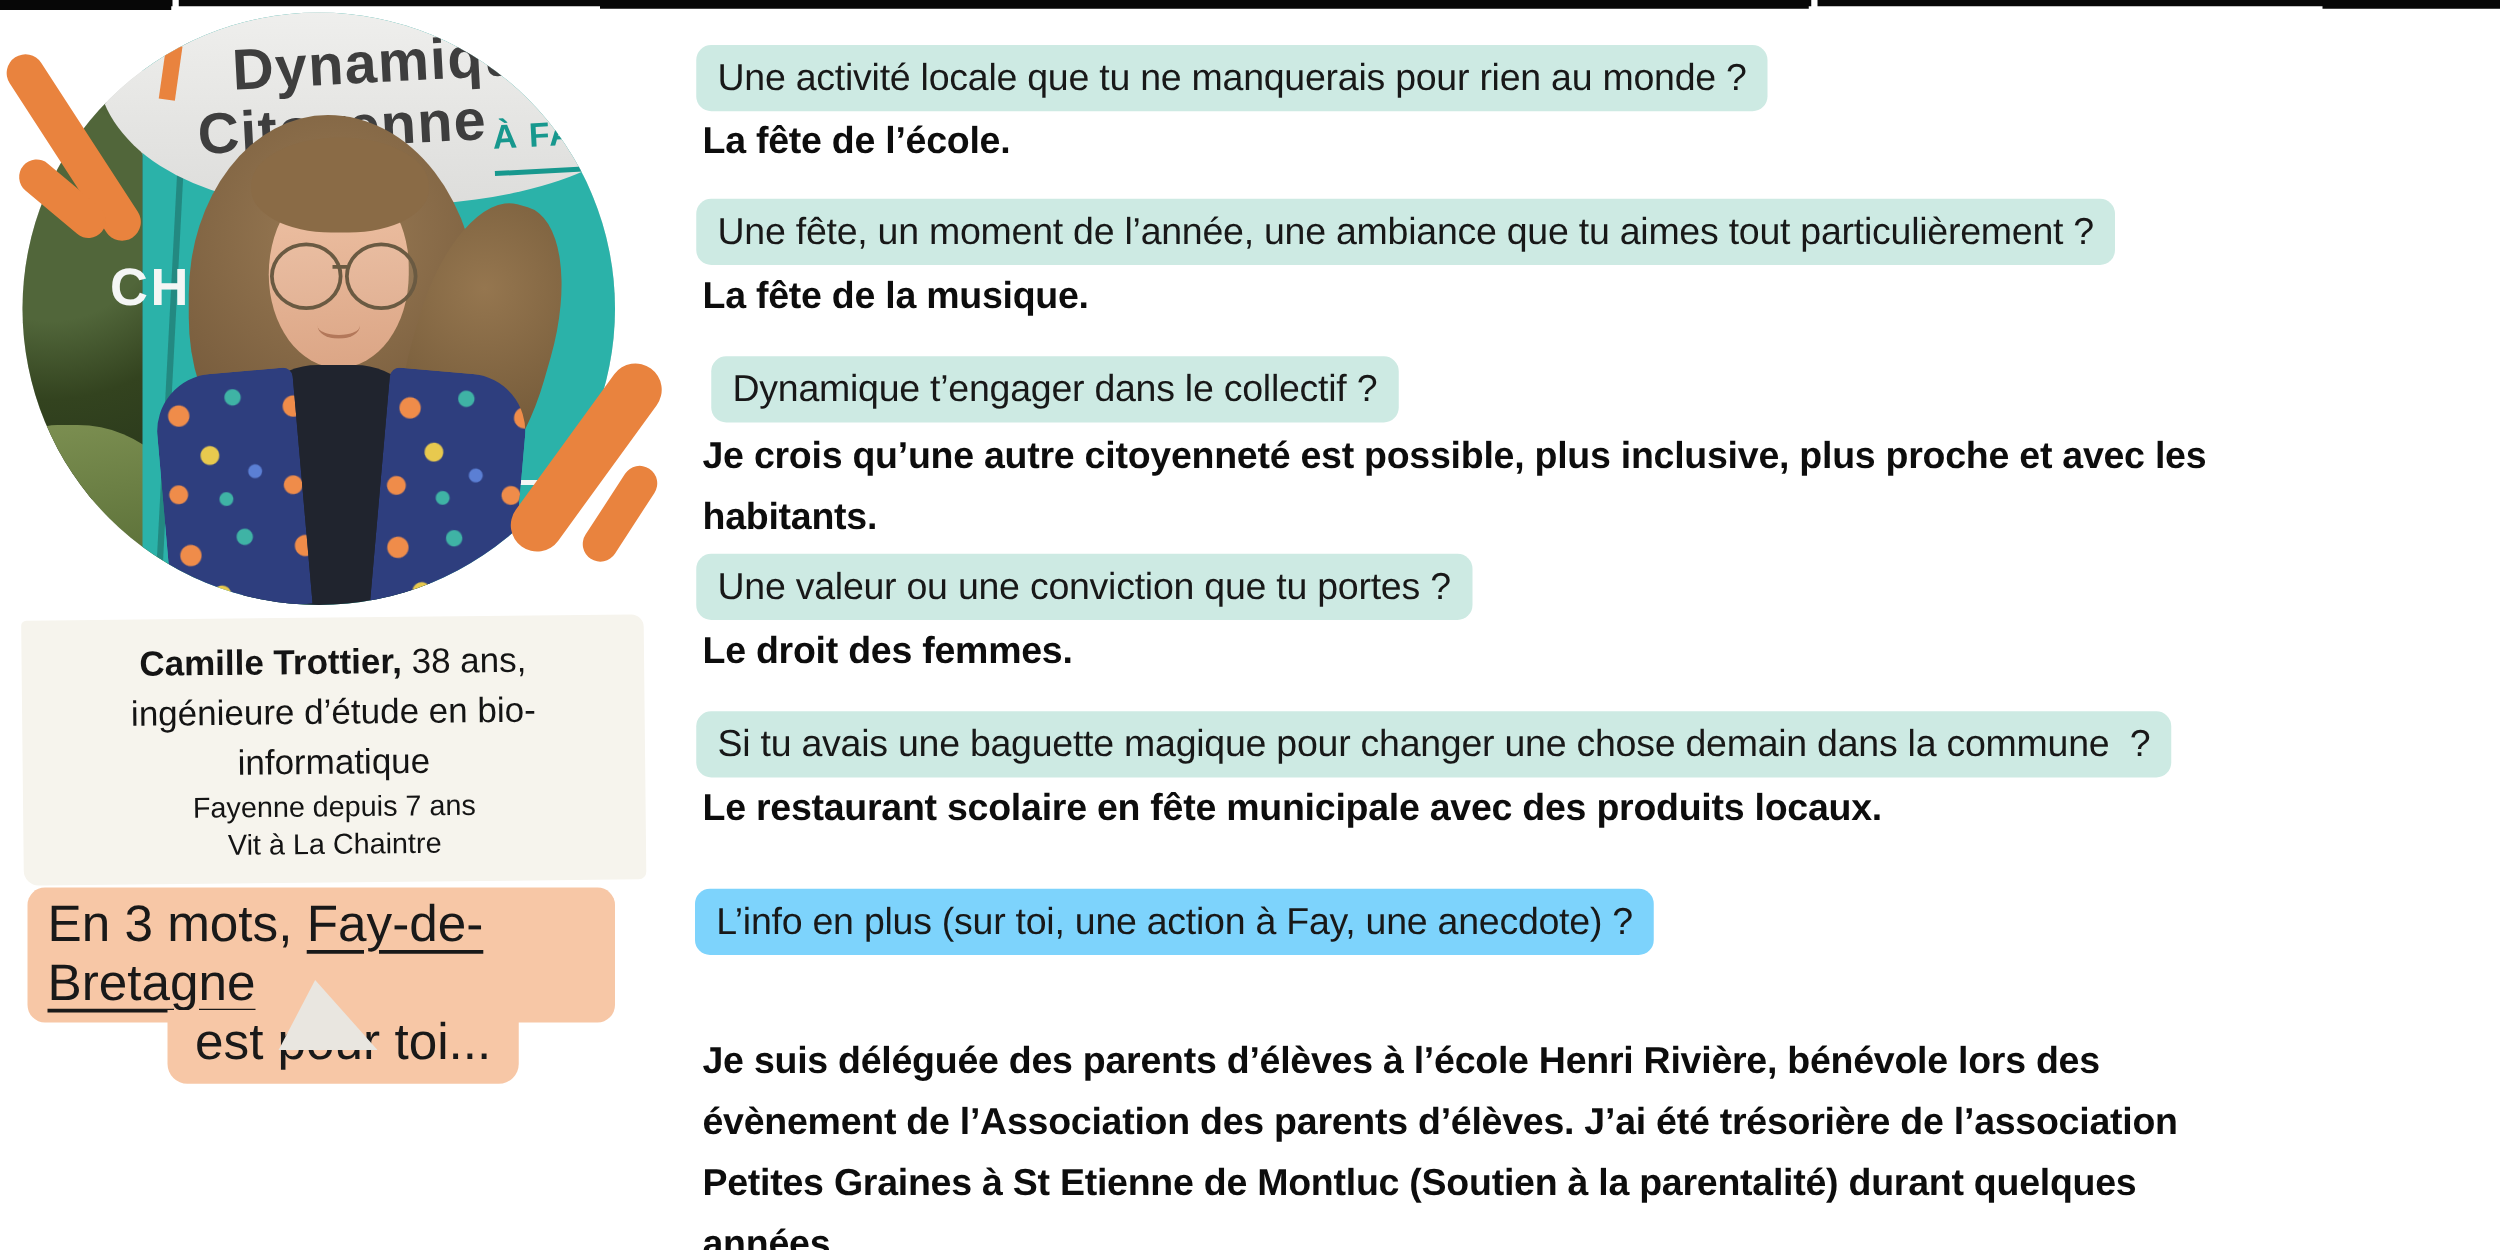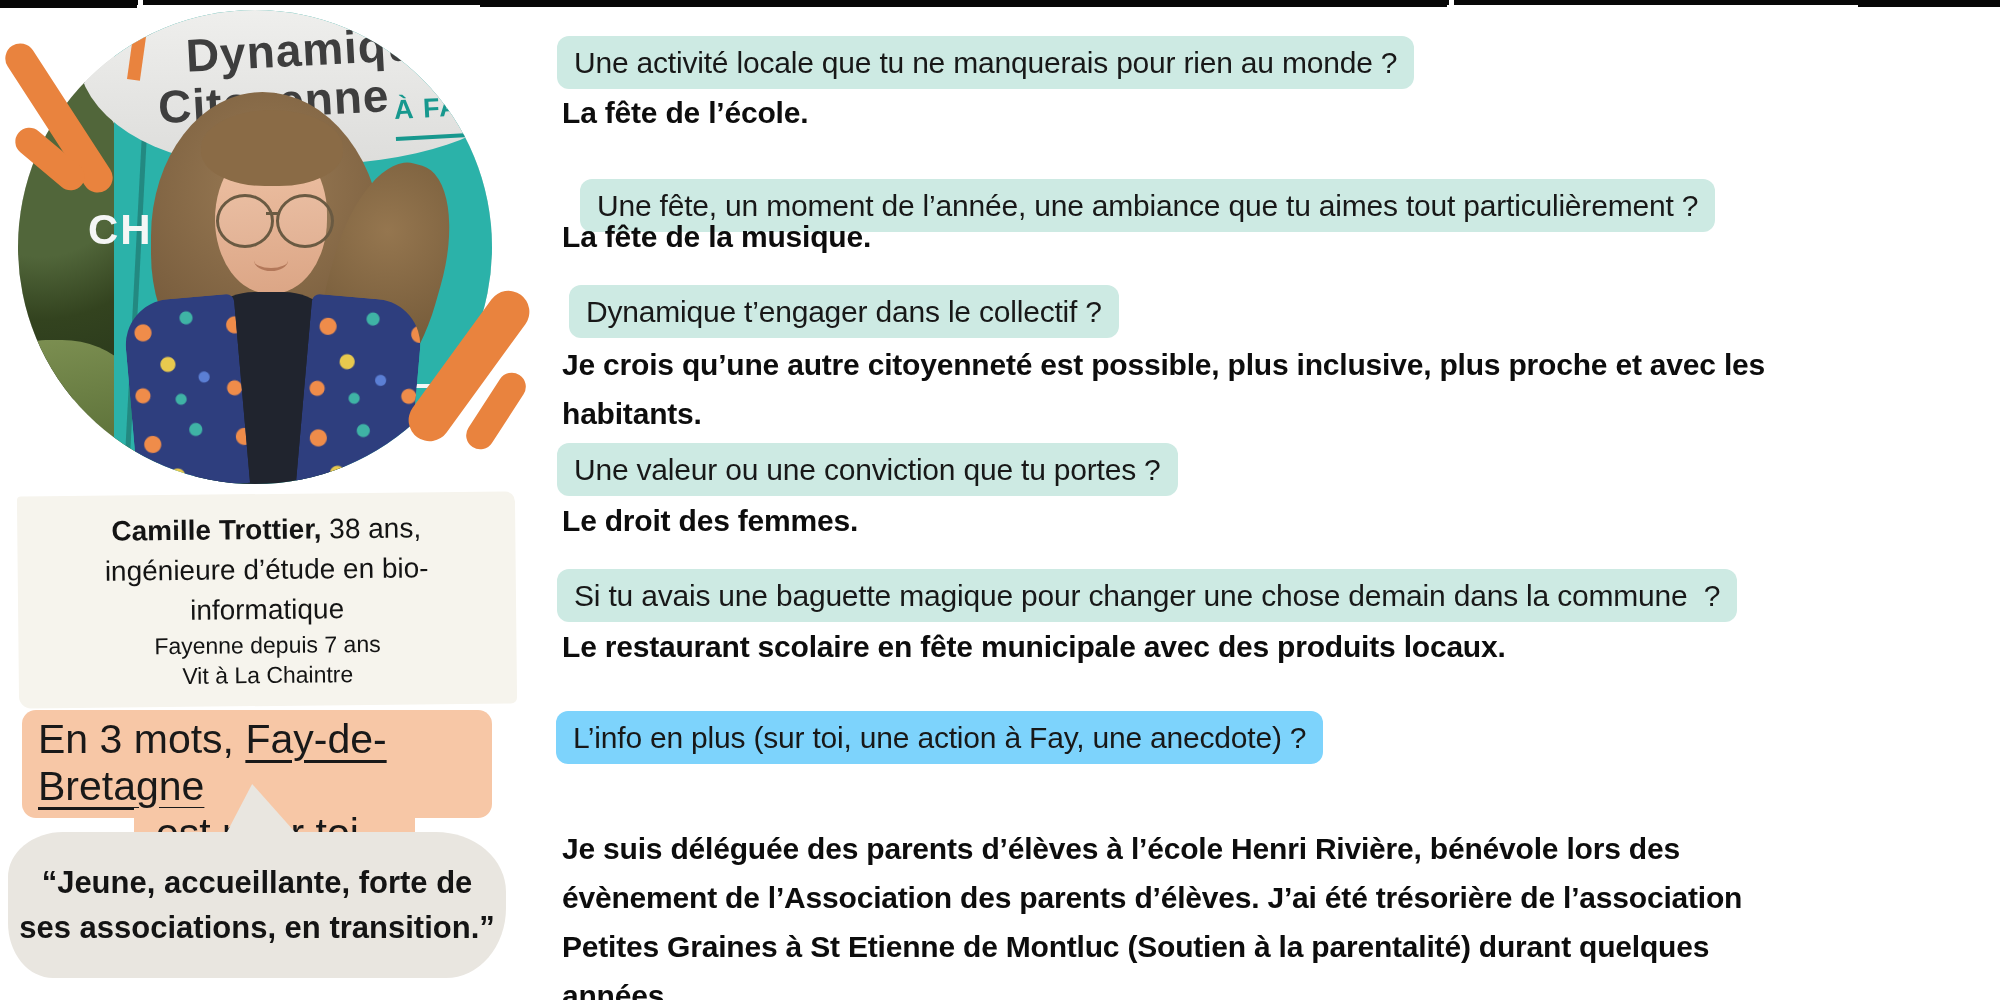--- a/index.html
+++ b/index.html
@@ -98,21 +98,21 @@
          display:flex;align-items:center;justify-content:center;text-align:center;
          font-weight:700;font-size:31px;line-height:45px;color:#141414;white-space:pre-line;}
 
   
   .q{position:absolute;display:inline-block;font-size:30px;line-height:33px;color:#181818;
      background:#cdeae3;border-radius:12px;padding:10px 17px;white-space:pre;letter-spacing:-0.2px;}
   .q.peach{background:#7dd3fc;}
   .a{position:absolute;font-weight:700;font-size:30px;line-height:49px;color:#0d0d0d;
      white-space:pre-line;letter-spacing:-0.2px;}
   .q1{left:557px;top:36px;text-align:center;}  .a1{left:562px;top:88px;}
-  .q2{left:580px;top:159px;margin-top:20px;} .a2{left:562px;top:212px;}
+  .q2{left:557px;top:159px;} .a2{left:562px;top:212px;}
   .q3{left:569px;top:285px;} .a3{left:562px;top:340px;width:1460px;}
   .q4{left:557px;top:443px;} .a4{left:562px;top:496px;}
   .q5{left:557px;top:569px;} .a5{left:562px;top:622px;}
   .q6{left:556px;top:711px;} .a6{left:562px;top:824px;width:1420px;}
 </style>
 </head>
 <body>
 
 <div class="canvas">
 
@@ -167,22 +167,20 @@
     <div class="info-small">Fayenne depuis 7 ans</div>
     <div class="info-small">Vit à La Chaintre</div>
   </div>
 
   <div class="threew">
     <span class="tw-l1"><span>En 3 mots, </span><span class="ul">Fay-de-Bretagne</span></span><br>
     <span class="tw-l2">est pour toi...</span>
   </div>
 
   <div class="tail"></div>
-  <div class="quote">“Jeune, accueillante, forte de
-ses associations, en transition.”</div>
 
   <div class="q q1">Une activité locale que tu ne manquerais pour rien au monde ?</div>
   <div class="a a1">La fête de l’école.</div>
 
   <div class="q q2">Une fête, un moment de l’année, une ambiance que tu aimes tout particulièrement ?</div>
   <div class="a a2">La fête de la musique.</div>
 
   <div class="q q3">Dynamique t’engager dans le collectif ?</div>
   <div class="a a3">Je crois qu’une autre citoyenneté est possible, plus inclusive, plus proche et avec les
 habitants.</div>

